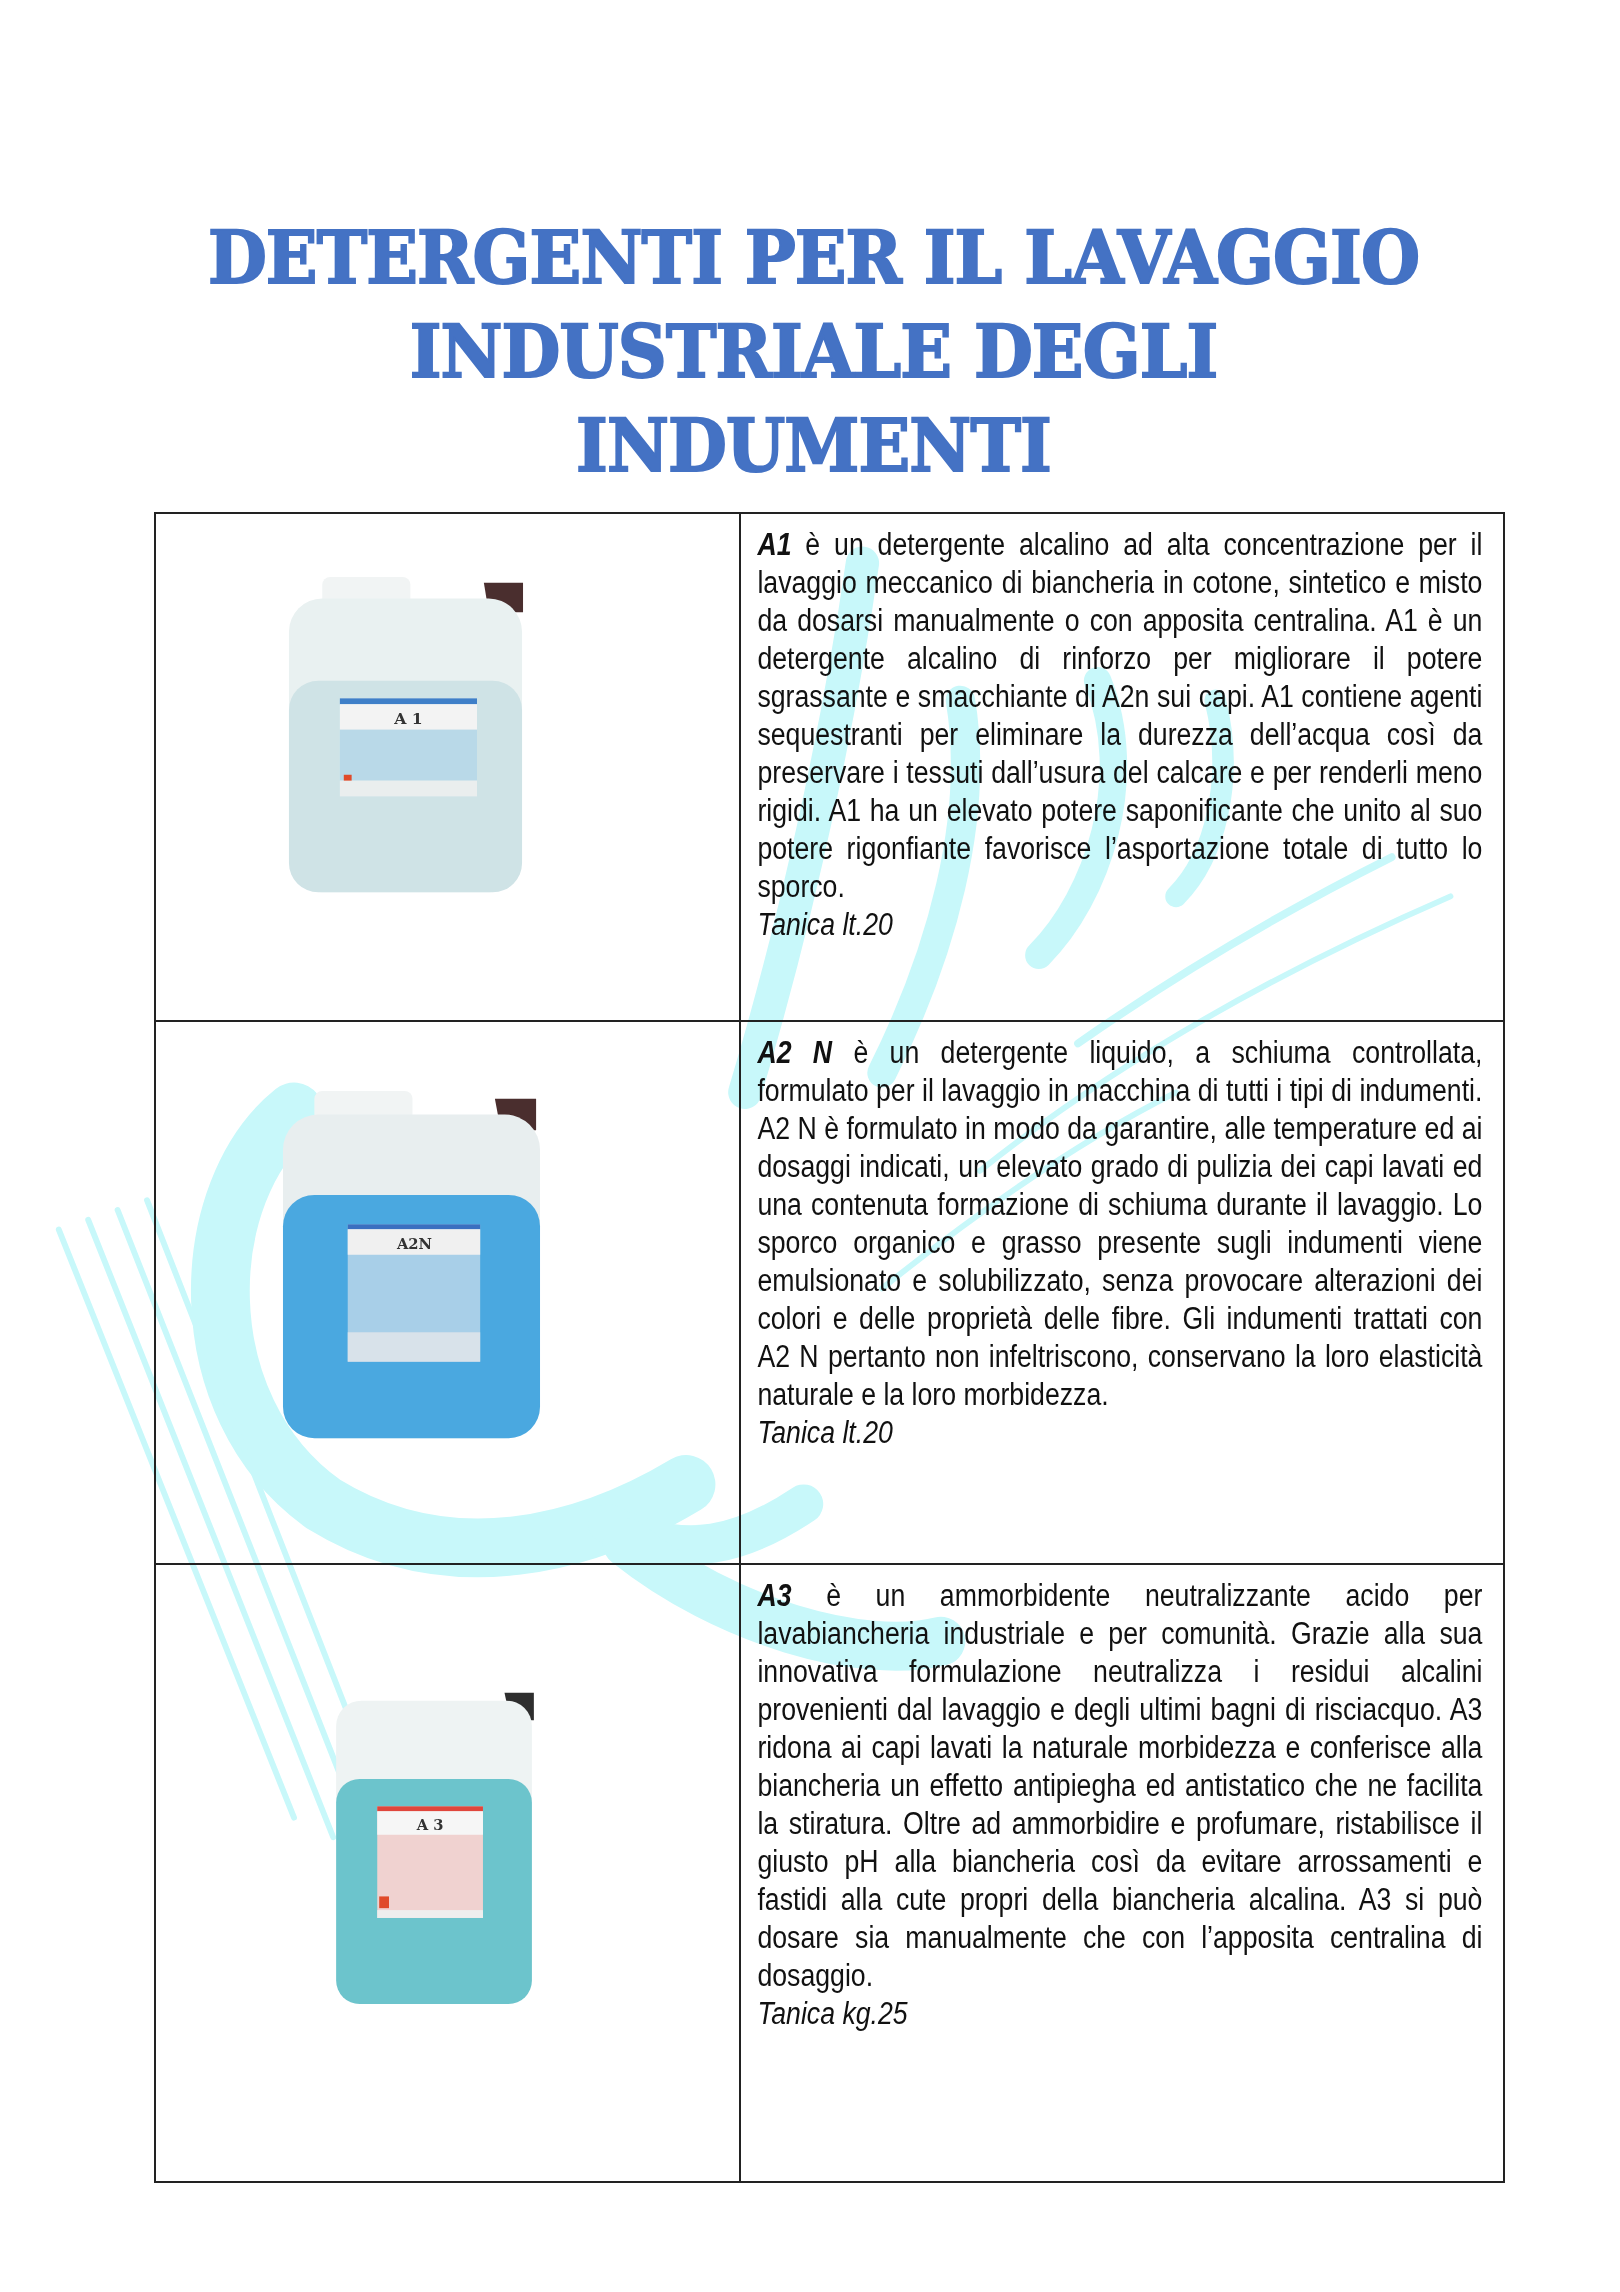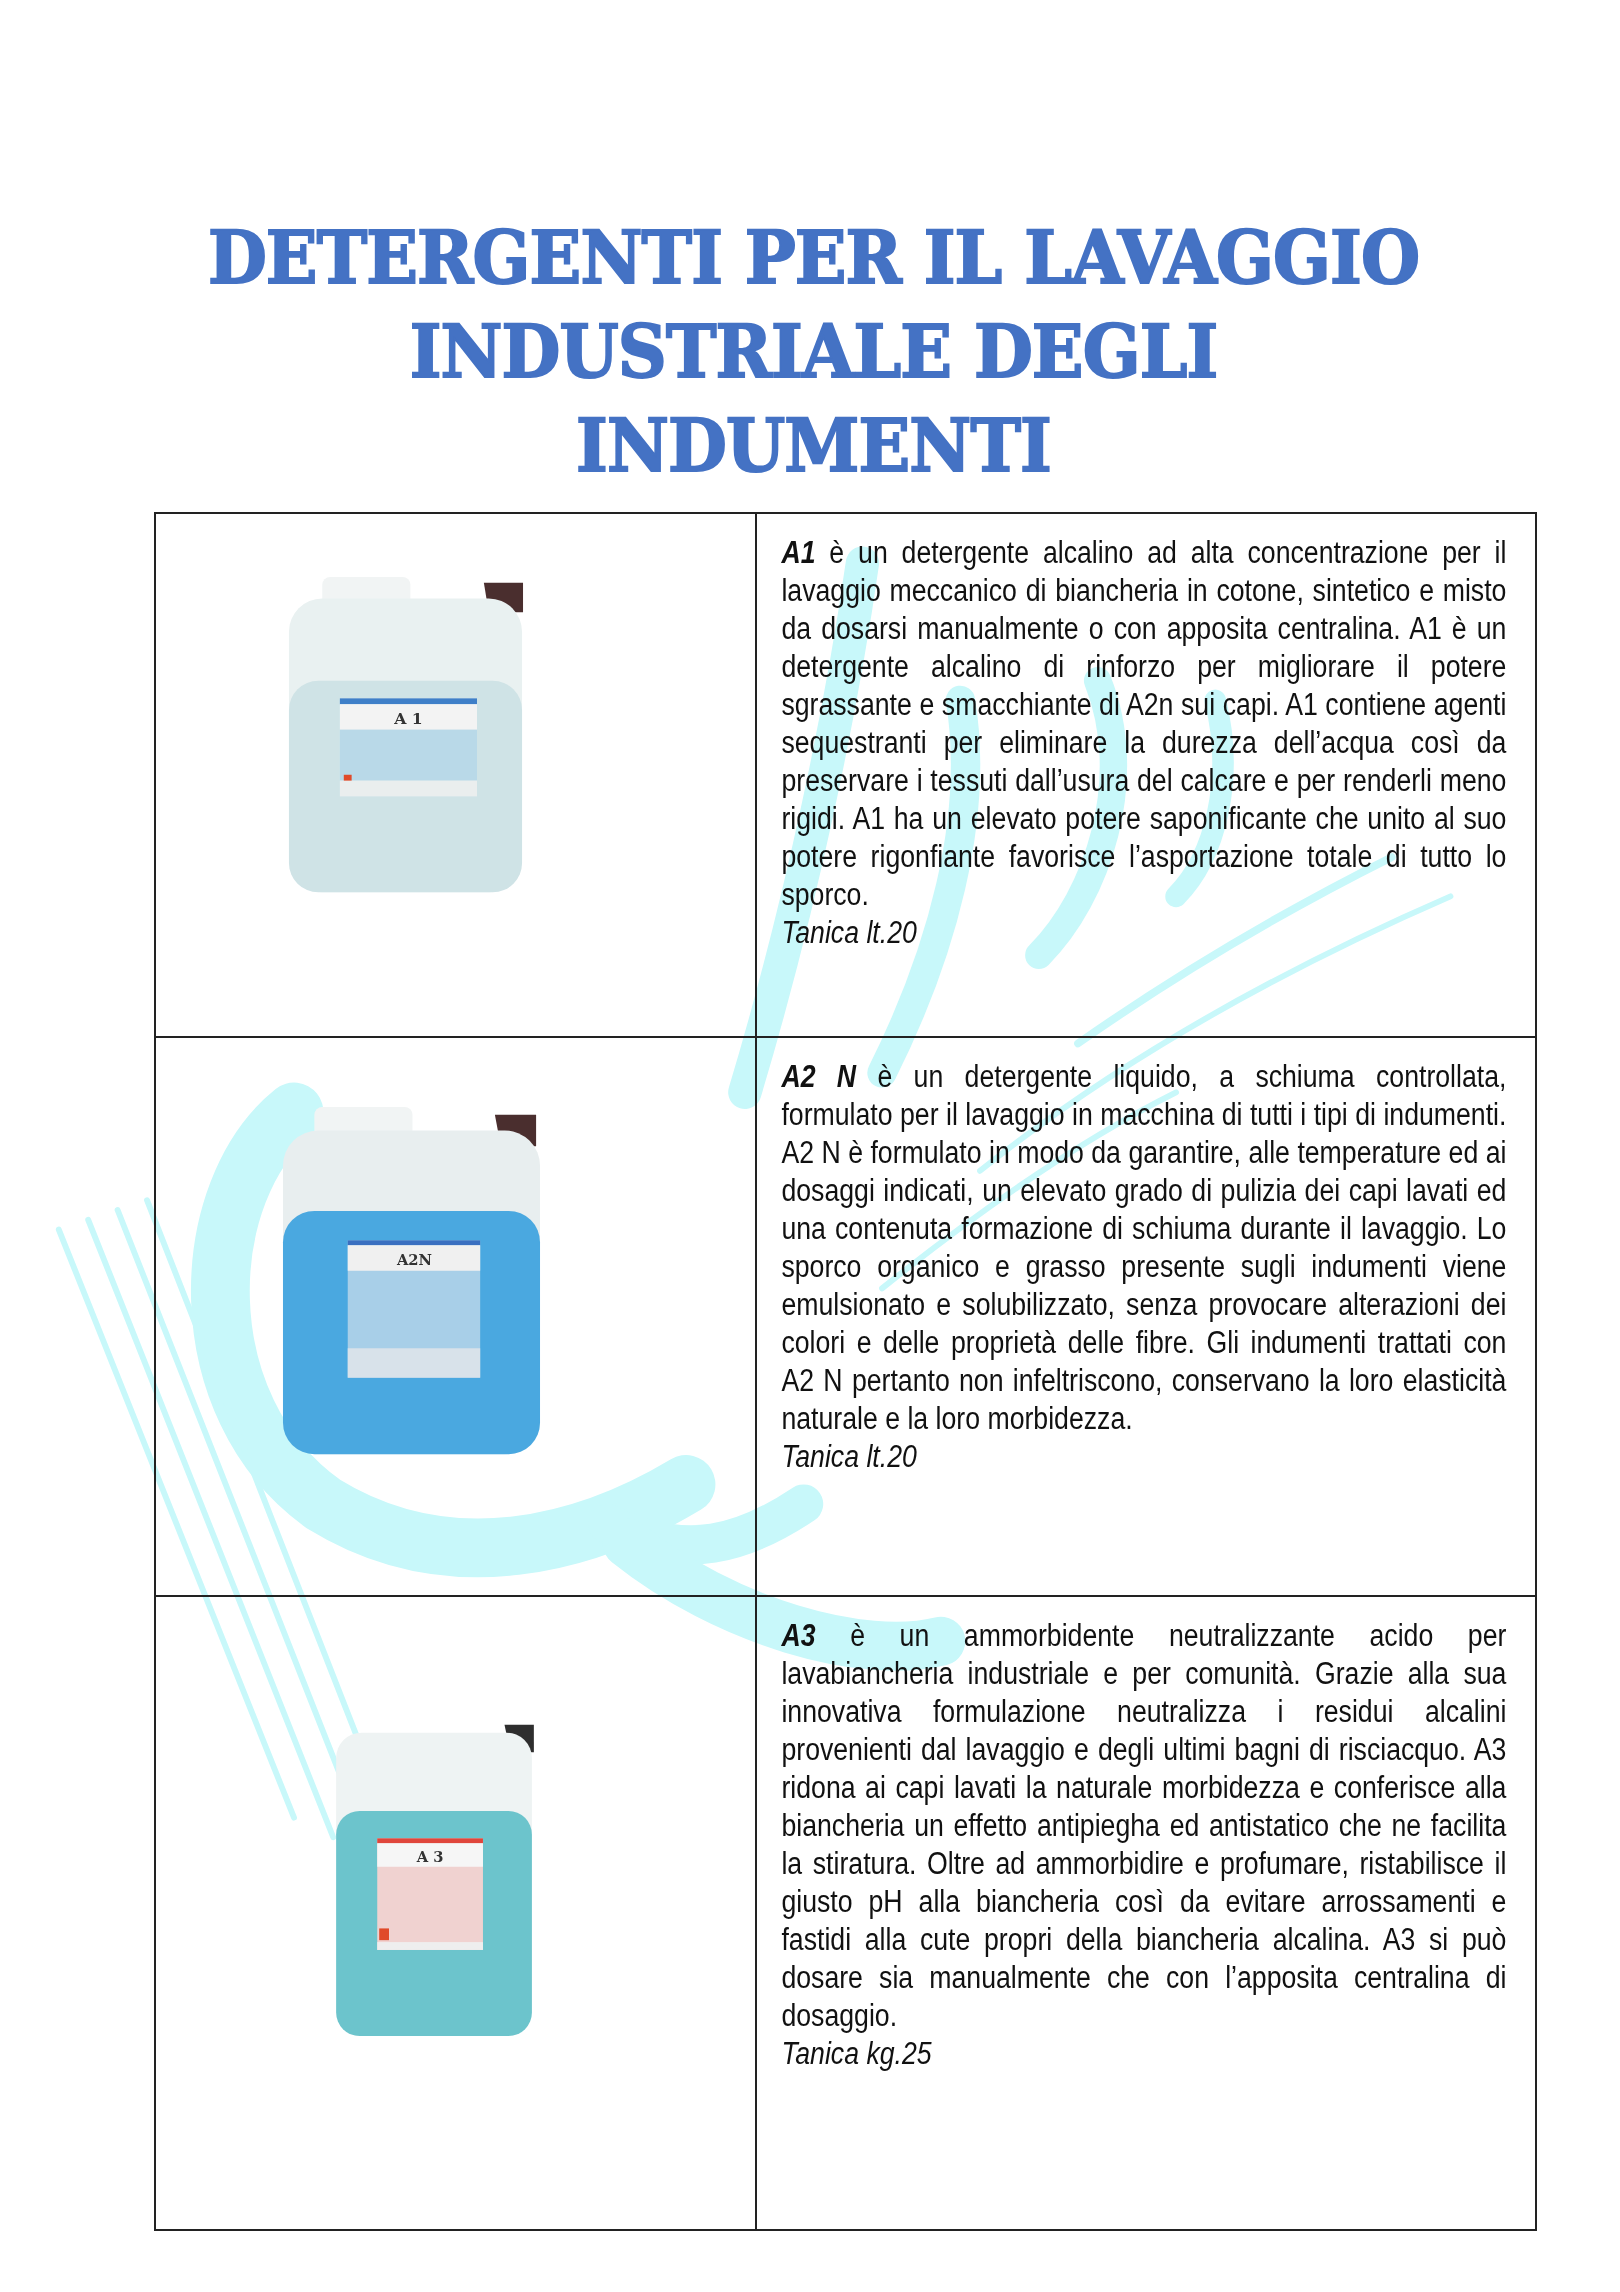--- a/index.html
+++ b/index.html
@@ -24,21 +24,21 @@
 
     table.products {
       position: absolute; left: 154px; top: 498px;
       width: 1312px;
       border-collapse: collapse;
       table-layout: fixed;
     }
     table.products td {
       border: 2px solid #222;
       vertical-align: top;
-      padding: 16px;
+      padding: 8px;
     }
     td.img-cell { width: 567px; position: relative; text-align: center; }
     td.text-cell { width: 746px; }
     tr.row-a1 td { height: 490px; }
     tr.row-a2 td { height: 525px; }
     tr.row-a3 td { height: 600px; }
 
     .desc {
       font-family: "Liberation Sans", sans-serif;
       font-size: 31px;

